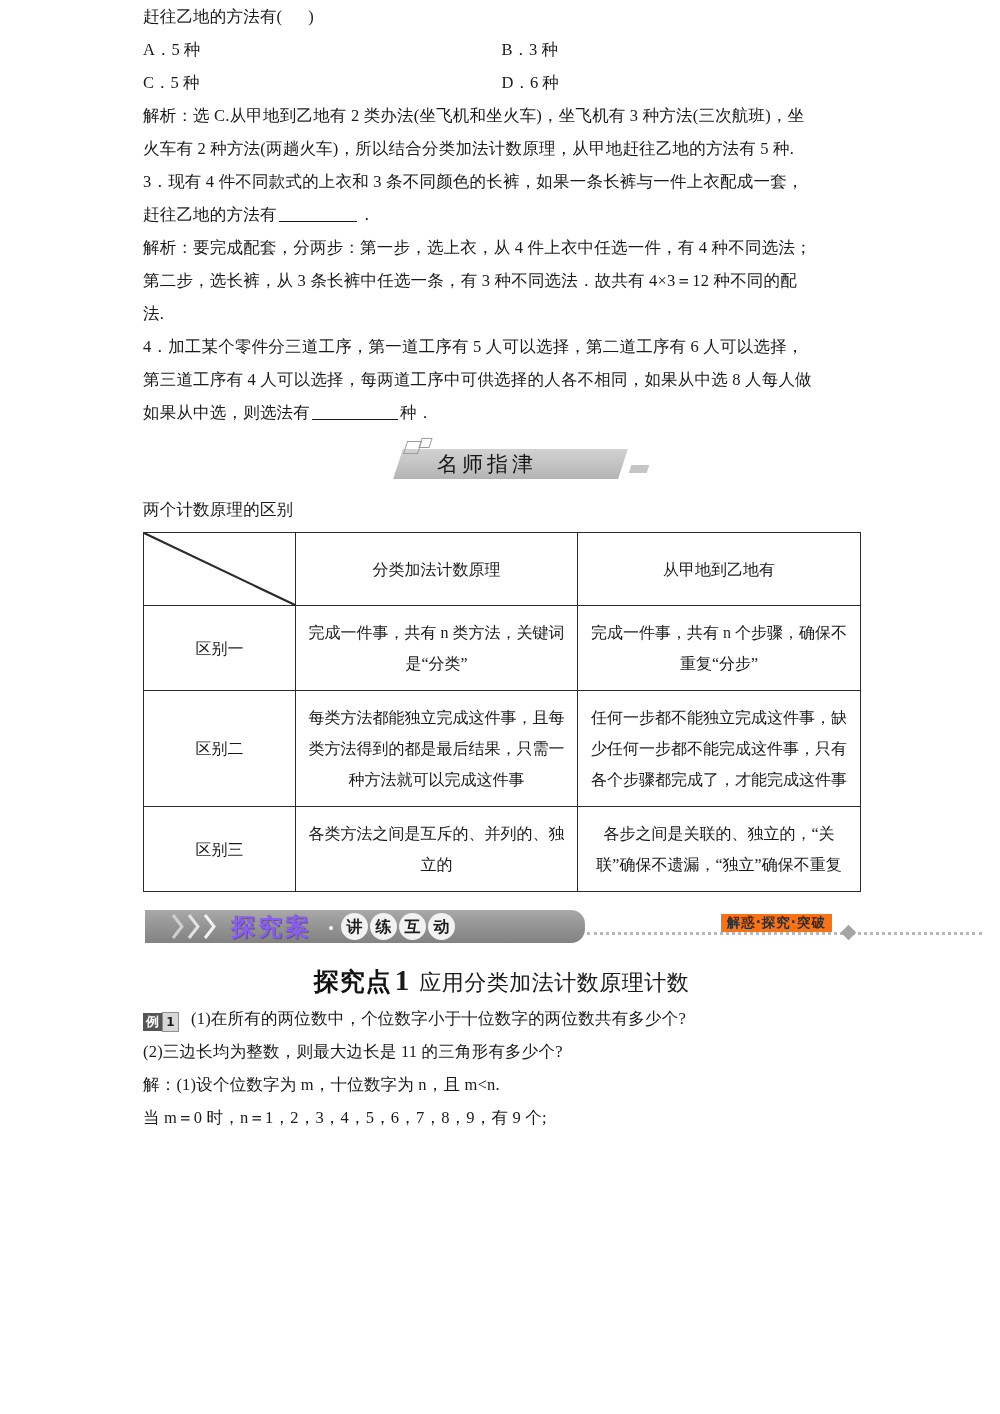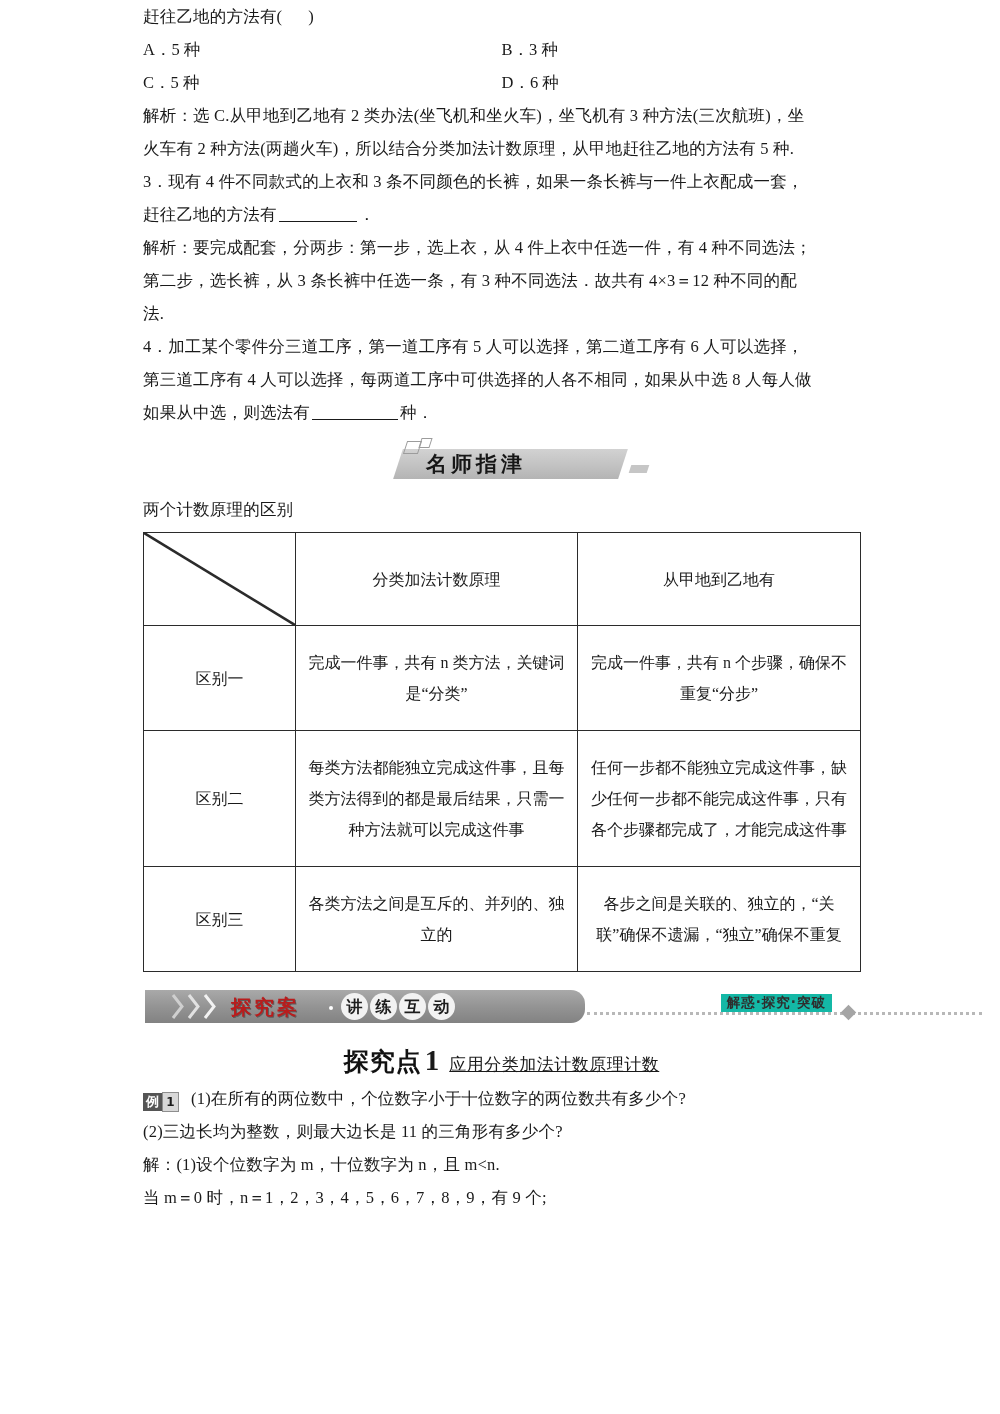--- a/index.html
+++ b/index.html
@@ -49,25 +49,25 @@
   .mingshi{
     position:absolute;
     left:255px;top:4px;
     height:30px;
     width:225px;
     background:linear-gradient(180deg,#d2d2d2 0%,#c2c2c2 55%,#b4b4b4 100%);
     transform:skewX(-18deg);
   }
   .mingshi-text{
     position:absolute;
-    left:283px;top:4px;
+    left:294px;top:4px;
     height:40px;
     line-height:30px;
     font-size:21px;
-    font-weight:bold;
+    font-weight:normal;
     letter-spacing:4px;
     color:#161616;
     font-family:"DejaVu Sans","Liberation Sans",sans-serif;
   }
   .ms-deco1,.ms-deco2{
     position:absolute;
     border:1.6px solid #9c9c9c;
     transform:skewX(-18deg);
     background:transparent;
   }
@@ -86,21 +86,21 @@
     border-collapse:collapse;
     width:717px;
     margin-top:6px;
     table-layout:fixed;
   }
   table.cmp td{
     border:1.3px solid #2b2b2b;
     font-size:16px;
     line-height:31px;
     text-align:center;
-    padding:21px 9px;
+    padding:11px 9px;
     vertical-align:middle;
   }
   .col1{width:152px;}
   .col2{width:282px;}
   .col3{width:283px;}
   td.diag{
     position:relative;
     height:50px;
     padding:0;
   }
@@ -131,23 +131,23 @@
     width:14px;height:27px;
   }
   .tj-chev svg{display:block;}
   .tj-c1{left:28px;}
   .tj-c2{left:44px;}
   .tj-c3{left:60px;}
   .tj-title{
     position:absolute;
     left:88px;top:5px;
     height:32px;line-height:32px;
-    font-size:20px;font-weight:bold;
+    font-size:24px;font-weight:bold;
     letter-spacing:3px;
-    color:#b91c1c;
+    color:#8b5cf6;
     font-family:"DejaVu Sans","Liberation Sans",sans-serif;
     text-shadow:1px 1px 0 #5d5d5d;
   }
   .tj-dot{
     position:absolute;
     left:186px;top:20px;
     width:4px;height:4px;background:#ffffff;border-radius:50%;
   }
   .tj-pills{
     position:absolute;
@@ -170,21 +170,21 @@
     border-top:3px dotted #b8b8b8;
   }
   .tj-right{
     position:absolute;
     right:28px;top:8px;
     font-size:13.5px;
     font-weight:bold;
     letter-spacing:1px;
     color:#2e2e2e;
     font-family:"DejaVu Sans","Liberation Sans",sans-serif;
-    background:#14b8a6;
+    background:#f97316;
     padding:0 6px;
   }
   .tj-diamond{
     position:absolute;
     right:6px;top:21px;
     width:11px;height:11px;
     background:#a5a5a5;
     transform:rotate(45deg);
   }
 
@@ -201,24 +201,23 @@
     color:#111111;
     font-family:"DejaVu Sans","Liberation Sans",sans-serif;
   }
   .point-num{
     font-size:29px;
     font-weight:bold;
     font-family:"Liberation Serif",serif;
     padding-left:3px;
   }
   .point-sub{
-    font-size:17px;
+    font-size:22px;
     padding-left:10px;
     letter-spacing:0.5px;
-    text-decoration:underline;
   }
 
   
   .ex-row{
     display:flex;
     align-items:baseline;
     font-size:16.5px;
     line-height:33px;
   }
   .ex-badge{

